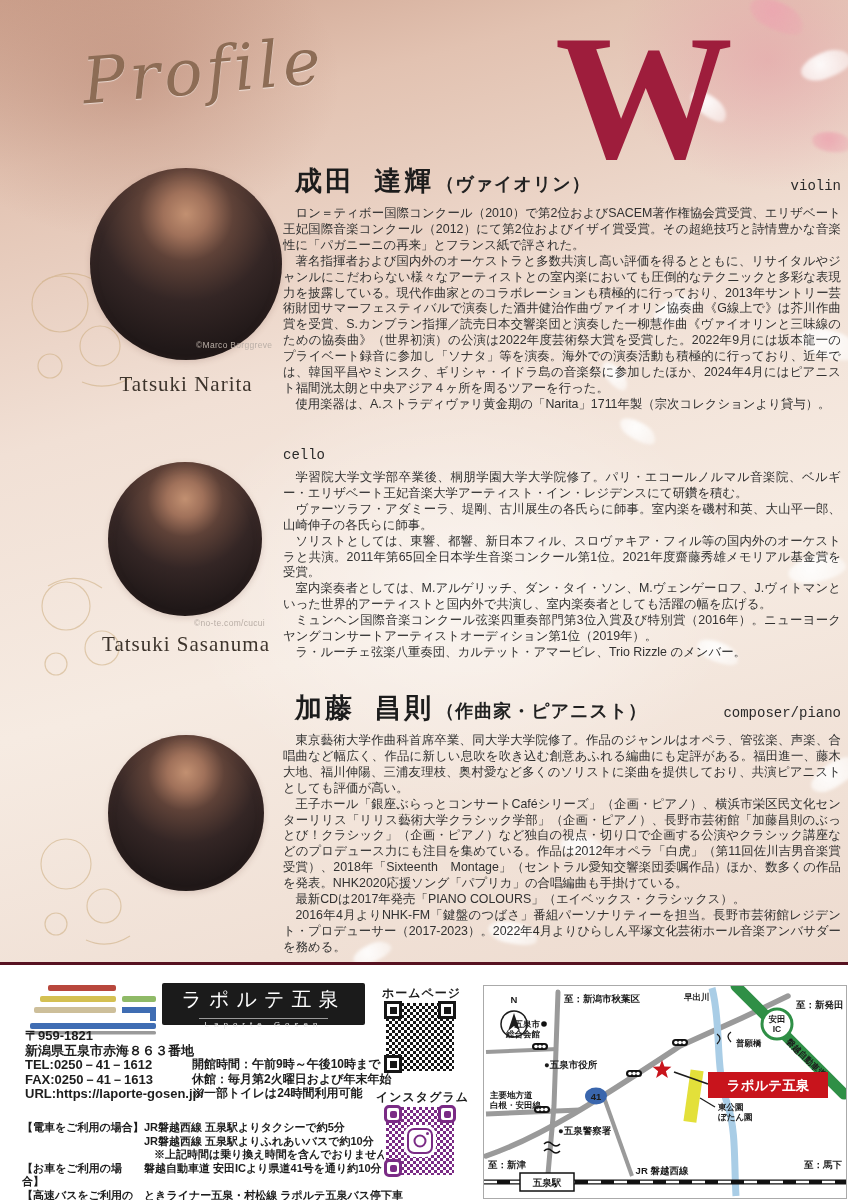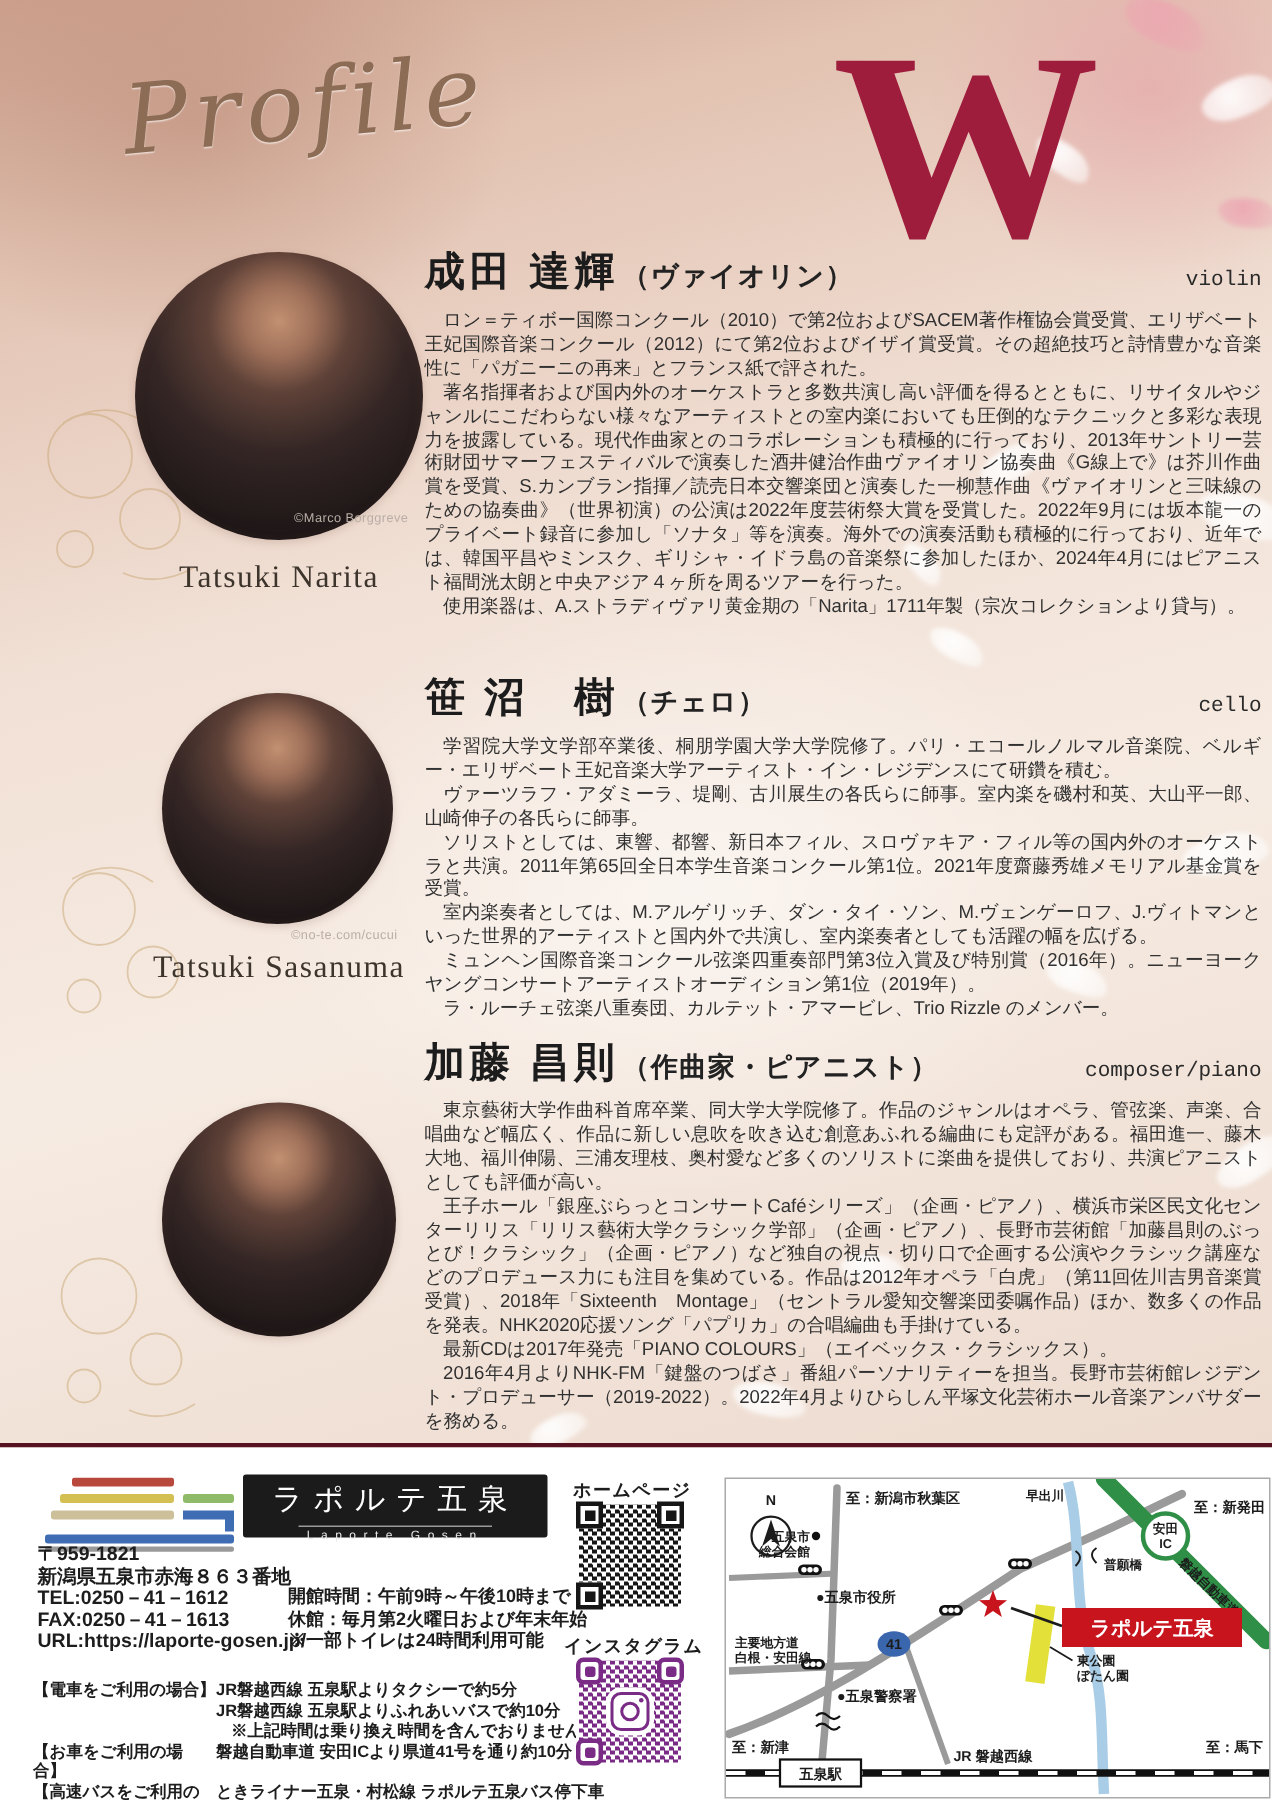--- a/index.html
+++ b/index.html
@@ -38,22 +38,22 @@
 
   
   .photo{position:absolute;border-radius:50%;
        background:radial-gradient(circle at 50% 24%,#c29071 0%,#a0715a 13%,#5f4238 27%,#342625 50%,#201818 78%);
        box-shadow:0 3px 8px rgba(90,60,50,.25) inset,0 2px 6px rgba(120,80,70,.2);}
   .caption{position:absolute;width:220px;text-align:center;font-family:"Liberation Serif",serif;
        font-size:21px;color:#3d342c;letter-spacing:1px;}
   .credit{position:absolute;font-size:8.5px;color:#b9aea6;letter-spacing:.3px;}
   .bio{position:absolute;left:283px;width:558px;}
   .bio-head{display:flex;justify-content:space-between;align-items:baseline;margin-bottom:7px;}
-  .bio-name{font-family:Liberation Serif, serif;font-weight:bold;font-size:27px;color:#1c1c1c;
-       letter-spacing:3px;white-space:nowrap;}
+  .bio-name{font-family:Liberation Mono, monospace;font-weight:bold;font-size:27px;color:#1c1c1c;
+       letter-spacing:3px;white-space:nowrap;margin-left:12px;}
   .bio-role-jp{font-size:18px;font-weight:bold;color:#222;margin-left:2px;letter-spacing:1px;}
   .bio-role-en{font-family:Liberation Mono, monospace;font-size:14px;color:#2a2a2a;}
   .bio p{margin:0;font-size:12.4px;line-height:15.9px;text-align:justify;text-indent:1em;color:#313131;}
 
   
   .footer-sep{position:absolute;left:0;top:962px;width:848px;height:3px;background:#571221;}
   .footer{position:absolute;left:0;top:965px;width:848px;height:271px;background:#ffffff;}
   .logo-mark{position:absolute;left:30px;top:20px;}
   .logo-box{position:absolute;left:162px;top:18px;width:203px;height:42px;background:#1b1b1b;
        border-radius:2px;text-align:center;color:#fff;}
@@ -159,41 +159,40 @@
     <p>ロン＝ティボー国際コンクール（2010）で第2位およびSACEM著作権協会賞受賞、エリザベート王妃国際音楽コンクール（2012）にて第2位およびイザイ賞受賞。その超絶技巧と詩情豊かな音楽性に「パガニーニの再来」とフランス紙で評された。</p>
     <p>著名指揮者および国内外のオーケストラと多数共演し高い評価を得るとともに、リサイタルやジャンルにこだわらない様々なアーティストとの室内楽においても圧倒的なテクニックと多彩な表現力を披露している。現代作曲家とのコラボレーションも積極的に行っており、2013年サントリー芸術財団サマーフェスティバルで演奏した酒井健治作曲ヴァイオリン協奏曲《G線上で》は芥川作曲賞を受賞、S.カンブラン指揮／読売日本交響楽団と演奏した一柳慧作曲《ヴァイオリンと三味線のための協奏曲》（世界初演）の公演は2022年度芸術祭大賞を受賞した。2022年9月には坂本龍一のプライベート録音に参加し「ソナタ」等を演奏。海外での演奏活動も積極的に行っており、近年では、韓国平昌やミンスク、ギリシャ・イドラ島の音楽祭に参加したほか、2024年4月にはピアニスト福間洸太朗と中央アジア４ヶ所を周るツアーを行った。</p>
     <p>使用楽器は、A.ストラディヴァリ黄金期の「Narita」1711年製（宗次コレクションより貸与）。</p>
   </div>
 
   <div class="photo" style="left:108px;top:462px;width:154px;height:154px;"></div>
   <div class="credit" style="left:194px;top:618px;">©no-te.com/cucui</div>
   <div class="caption" style="left:76px;top:632px;">Tatsuki Sasanuma</div>
   <div class="bio" style="top:447px;">
     <div class="bio-head">
-      <span><span class="bio-name">笹 沼　樹</span><span class="bio-role-jp">（チェロ）</span></span>
       <span class="bio-role-en">cello</span>
     </div>
     <p>学習院大学文学部卒業後、桐朋学園大学大学院修了。パリ・エコールノルマル音楽院、ベルギー・エリザベート王妃音楽大学アーティスト・イン・レジデンスにて研鑽を積む。</p>
     <p>ヴァーツラフ・アダミーラ、堤剛、古川展生の各氏らに師事。室内楽を磯村和英、大山平一郎、山崎伸子の各氏らに師事。</p>
     <p>ソリストとしては、東響、都響、新日本フィル、スロヴァキア・フィル等の国内外のオーケストラと共演。2011年第65回全日本学生音楽コンクール第1位。2021年度齋藤秀雄メモリアル基金賞を受賞。</p>
     <p>室内楽奏者としては、M.アルゲリッチ、ダン・タイ・ソン、M.ヴェンゲーロフ、J.ヴィトマンといった世界的アーティストと国内外で共演し、室内楽奏者としても活躍の幅を広げる。</p>
     <p>ミュンヘン国際音楽コンクール弦楽四重奏部門第3位入賞及び特別賞（2016年）。ニューヨークヤングコンサートアーティストオーディション第1位（2019年）。</p>
     <p>ラ・ルーチェ弦楽八重奏団、カルテット・アマービレ、Trio Rizzle のメンバー。</p>
   </div>
 
   <div class="photo" style="left:108px;top:735px;width:156px;height:156px;"></div>
   <div class="bio" style="top:690px;">
     <div class="bio-head">
       <span><span class="bio-name">加藤 昌則</span><span class="bio-role-jp">（作曲家・ピアニスト）</span></span>
       <span class="bio-role-en">composer/piano</span>
     </div>
     <p>東京藝術大学作曲科首席卒業、同大学大学院修了。作品のジャンルはオペラ、管弦楽、声楽、合唱曲など幅広く、作品に新しい息吹を吹き込む創意あふれる編曲にも定評がある。福田進一、藤木大地、福川伸陽、三浦友理枝、奥村愛など多くのソリストに楽曲を提供しており、共演ピアニストとしても評価が高い。</p>
     <p>王子ホール「銀座ぶらっとコンサートCaféシリーズ」（企画・ピアノ）、横浜市栄区民文化センターリリス「リリス藝術大学クラシック学部」（企画・ピアノ）、長野市芸術館「加藤昌則のぶっとび！クラシック」（企画・ピアノ）など独自の視点・切り口で企画する公演やクラシック講座などのプロデュース力にも注目を集めている。作品は2012年オペラ「白虎」（第11回佐川吉男音楽賞受賞）、2018年「Sixteenth　Montage」（セントラル愛知交響楽団委嘱作品）ほか、数多くの作品を発表。NHK2020応援ソング「パプリカ」の合唱編曲も手掛けている。</p>
     <p>最新CDは2017年発売「PIANO COLOURS」（エイベックス・クラシックス）。</p>
-    <p>2016年4月よりNHK-FM「鍵盤のつばさ」番組パーソナリティーを担当。長野市芸術館レジデント・プロデューサー（2019-2022）。2022年4月よりひらしん平塚文化芸術ホール音楽アンバサダーを務める。</p>
+    <p>2016年4月よりNHK-FM「鍵盤のつばさ」番組パーソナリティーを担当。長野市芸術館レジデント・プロデューサー（2017-2023）。2022年4月よりひらしん平塚文化芸術ホール音楽アンバサダーを務める。</p>
   </div>
 
   <div class="footer-sep"></div>
   <div class="footer">
 
     <svg class="logo-mark" width="128" height="50">
       <rect x="18" y="0" width="68" height="6" rx="2" fill="#b8473c"></rect>
       <rect x="10" y="11" width="76" height="6" rx="2" fill="#d4c052"></rect>
       <rect x="4" y="22" width="82" height="6" rx="2" fill="#cdbf9a"></rect>
       <rect x="92" y="11" width="34" height="6" rx="2" fill="#8fba67"></rect>

